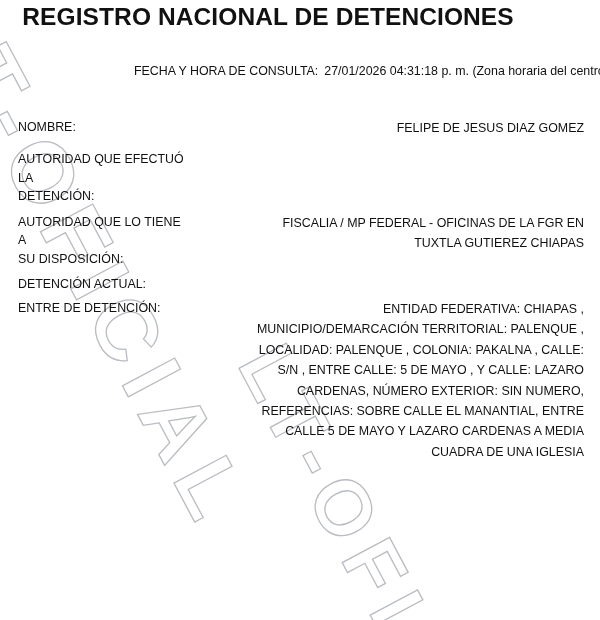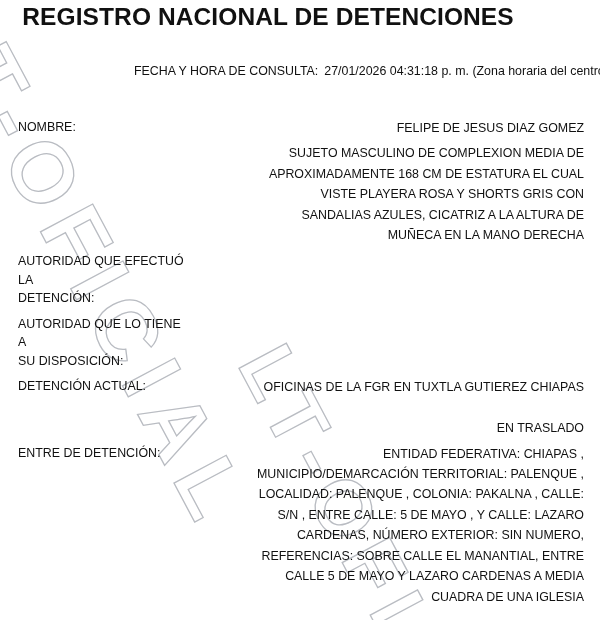--- a/index.html
+++ b/index.html
@@ -116,42 +116,36 @@
 
   <div id="fields">
 
     <div class="field-row row-gap-xs">
       <div class="field-label">NOMBRE:</div>
       <div class="field-value">FELIPE DE JESUS  DIAZ GOMEZ</div>
     </div>
 
 
     <div class="field-row row-gap-sm">
-      <div class="field-value">SUJETO MASCULINO DE COMPLEXION MEDIA DE
-APROXIMADAMENTE 168 CM DE ESTATURA EL CUAL
-VISTE PLAYERA ROSA Y SHORTS GRIS CON
-SANDALIAS AZULES, CICATRIZ A LA ALTURA DE
-MUÑECA EN LA MANO DERECHA</div>
     </div>
 
     <div class="field-row row-gap-sm">
       <div class="field-label">AUTORIDAD QUE EFECTUÓ LA
 DETENCIÓN:</div>
     </div>
 
     <div class="field-row row-gap-sm">
       <div class="field-label">AUTORIDAD QUE LO TIENE A
 SU DISPOSICIÓN:</div>
+      <div class="field-value">FISCALIA / MP FEDERAL - OFICINAS DE LA FGR EN
+TUXTLA GUTIEREZ CHIAPAS</div>
     </div>
 
     <div class="field-row row-gap-xs">
       <div class="field-label">DETENCIÓN ACTUAL:</div>
-      <div class="field-value">OFICINAS DE LA FGR EN TUXTLA GUTIEREZ CHIAPAS
-
-EN TRASLADO</div>
     </div>
 
     <div class="field-row row-gap-xs">
       <div class="field-label">ENTRE DE DETENCIÓN:</div>
       <div class="field-value">ENTIDAD FEDERATIVA: CHIAPAS ,
 MUNICIPIO/DEMARCACIÓN TERRITORIAL: PALENQUE ,
 LOCALIDAD: PALENQUE , COLONIA: PAKALNA , CALLE:
 S/N , ENTRE CALLE: 5 DE MAYO , Y CALLE: LAZARO
 CARDENAS, NÚMERO EXTERIOR: SIN NUMERO,
 REFERENCIAS: SOBRE CALLE EL MANANTIAL, ENTRE

